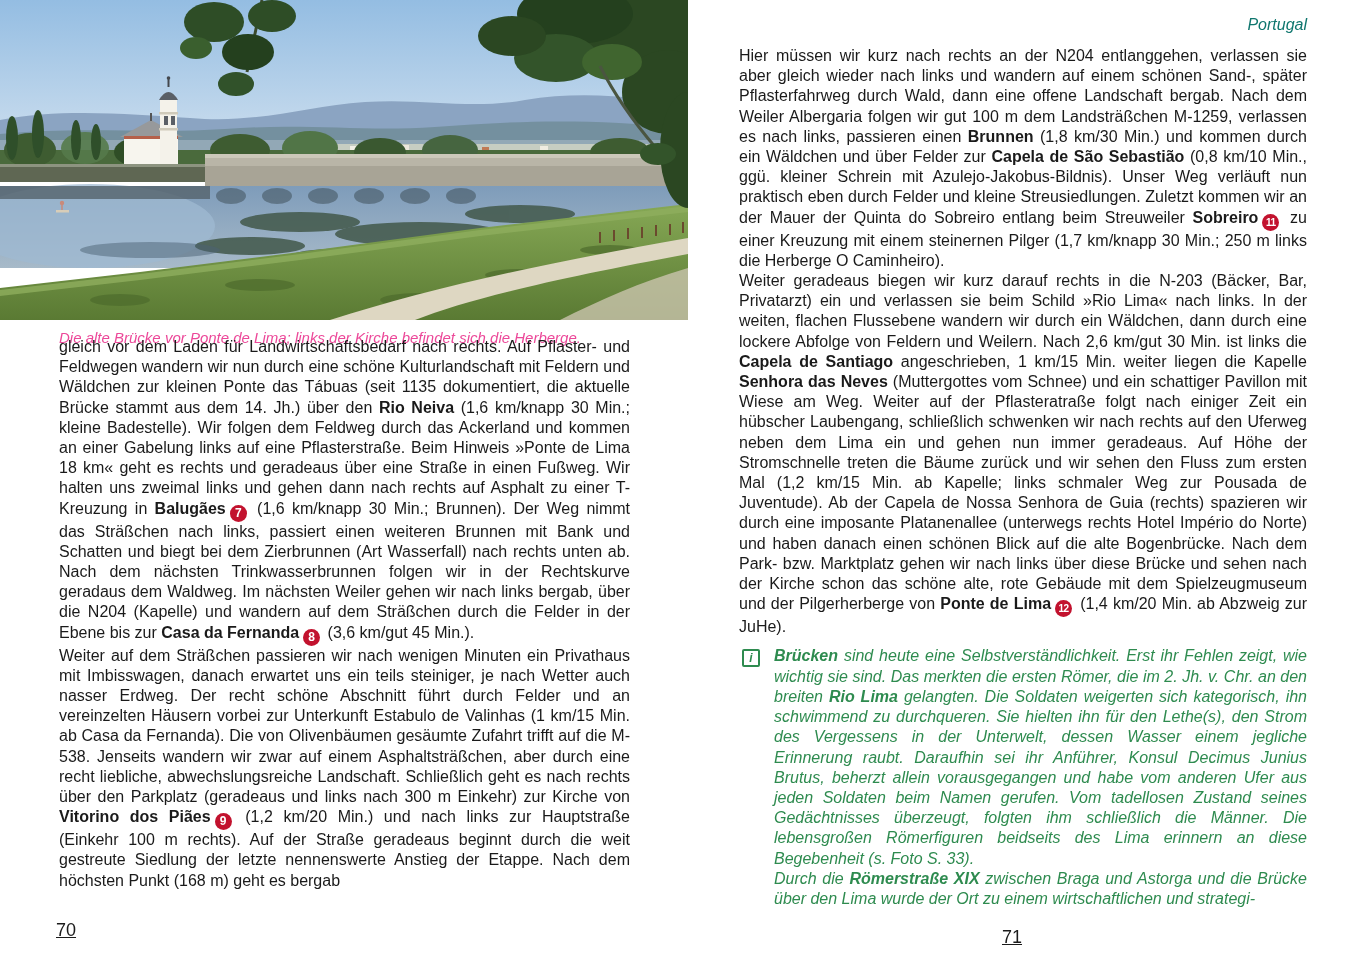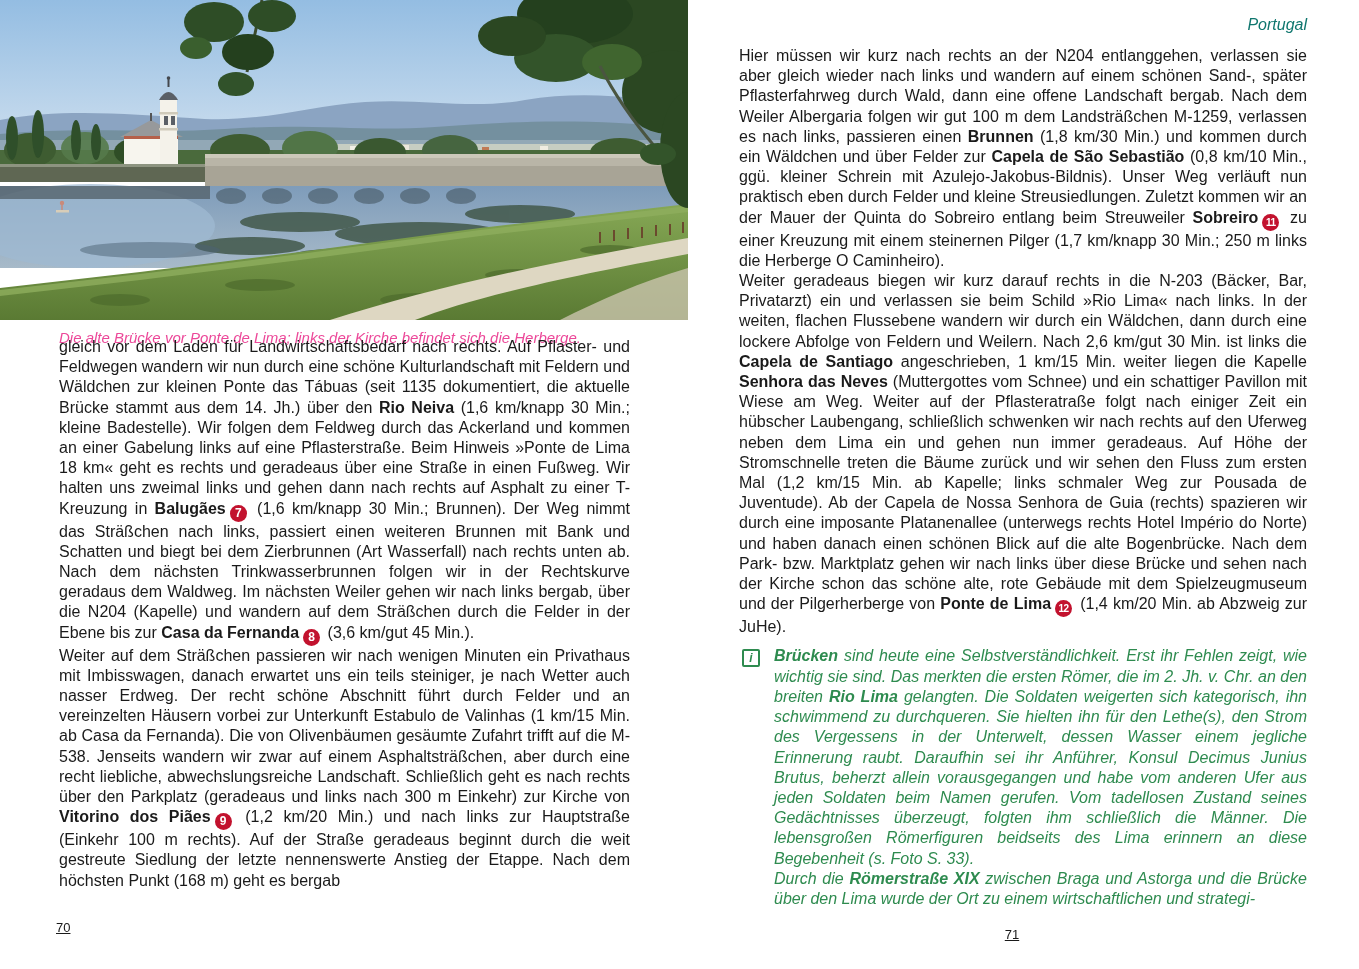--- a/index.html
+++ b/index.html
@@ -34,21 +34,21 @@
   .info-box p{
     font-style:italic;color:var(--info-green,#2e8b4f);
   }
   .info-box p .b{font-weight:bold;}
   .info-icon{
     position:absolute;left:3px;top:3px;width:14px;height:14px;
     border:2px solid var(--info-green,#2e8b4f);border-radius:2px;
     color:var(--info-green,#2e8b4f);font-style:italic;font-weight:bold;
     font-size:12px;line-height:14px;text-align:center;
   }
-  .page-num{position:absolute;top:920px;font-size:13px;color:#1a1a1a;text-decoration:underline;}
+  .page-num{position:absolute;top:920px;font-size:18px;color:#1a1a1a;text-decoration:underline;}
   .page-num-left{left:56px;}
   .page-num-right{left:728px;width:568px;text-align:center;margin-top:7px;}
 </style>
 </head>
 <body>
 
 <div class="spread">
 
   <div>
     <figure class="photo" style="margin:0;">

